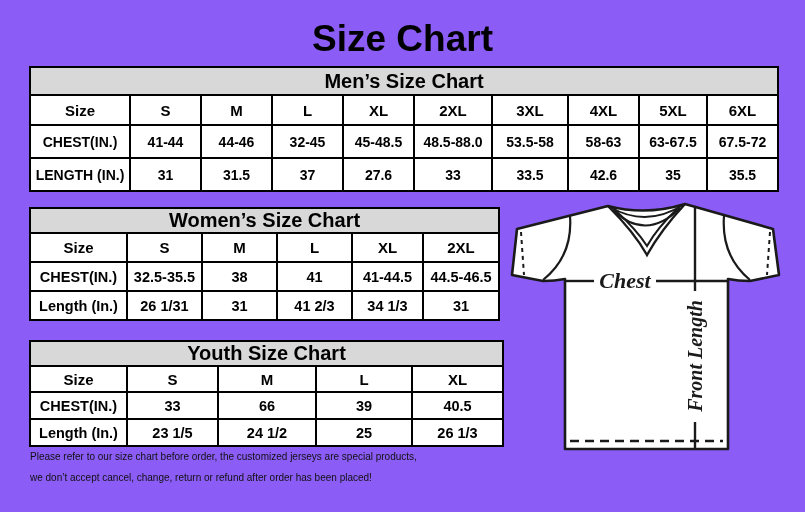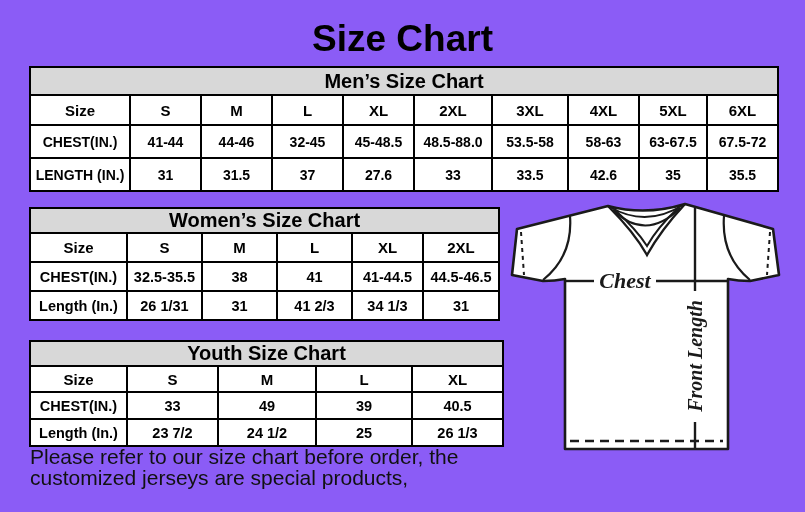--- a/index.html
+++ b/index.html
@@ -28,21 +28,21 @@
   .women tr.szrow td  { height:27px; font-size:15px; }
   .women tr.valrow td { height:27px; font-size:14.5px; }
   .women td.lbl       { font-size:14px; }
   .youth{ left:29px; top:340px; width:473px; }
   .youth tr.band td   { height:21px; }
   .youth tr.szrow td  { height:24px; font-size:15px; }
   .youth tr.valrow td { height:25px; font-size:14.5px; }
   .youth td.lbl       { font-size:14px; }
   .footer {
     position:absolute; left:30px; top:446px; width:540px;
-    font-size:21px; line-height:21px; font-weight:normal; color:#111;
+    font-size:10px; line-height:21px; font-weight:normal; color:#111;
   }
   .tshirt { position:absolute; left:510px; top:194px; width:290px; height:264px; }
   .tshirt text {
     font-family:"Liberation Serif","DejaVu Serif",serif;
     font-style:italic; font-weight:bold; fill:#1a1a1a;
   }
 </style>
 </head>
 <body>
 
@@ -161,27 +161,27 @@
       <tr class="szrow">
         <td class="lbl">Size</td>
         <td>S</td>
         <td>M</td>
         <td>L</td>
         <td>XL</td>
       </tr>
       <tr class="valrow">
         <td class="lbl">CHEST(IN.)</td>
         <td>33</td>
-        <td>49</td>
+        <td>66</td>
         <td>39</td>
         <td>40.5</td>
       </tr>
       <tr class="valrow">
         <td class="lbl">Length (In.)</td>
-        <td>23 7/2</td>
+        <td>23 1/5</td>
         <td>24 1/2</td>
         <td>25</td>
         <td>26 1/3</td>
       </tr>
     </tbody>
   </table>
 
   <svg class="tshirt" viewBox="0 0 290 264" xmlns="http://www.w3.org/2000/svg">
 
     <path d="M 98,12 L 7,35 L 2,81 L 33,87 Q 45,87 55,85
@@ -205,15 +205,16 @@
     <line x1="146" y1="87" x2="218" y2="87" stroke="#1a1a1a" stroke-width="2.4"></line>
     <text x="115" y="94" font-size="22" text-anchor="middle">Chest</text>
 
     <line x1="185" y1="14" x2="185" y2="97" stroke="#1a1a1a" stroke-width="2.4"></line>
     <line x1="185" y1="228" x2="185" y2="255" stroke="#1a1a1a" stroke-width="2.4"></line>
     <text transform="translate(192,162) rotate(-90)" font-size="20" text-anchor="middle">Front Length</text>
   </svg>
 
   <div class="footer">
     <div>Please refer to our size chart before order, the customized jerseys are special products,</div>
+    <div>we don’t accept cancel, change, return or refund after order has been placed!</div>
   </div>
 
 </div>
 
 </body></html>

